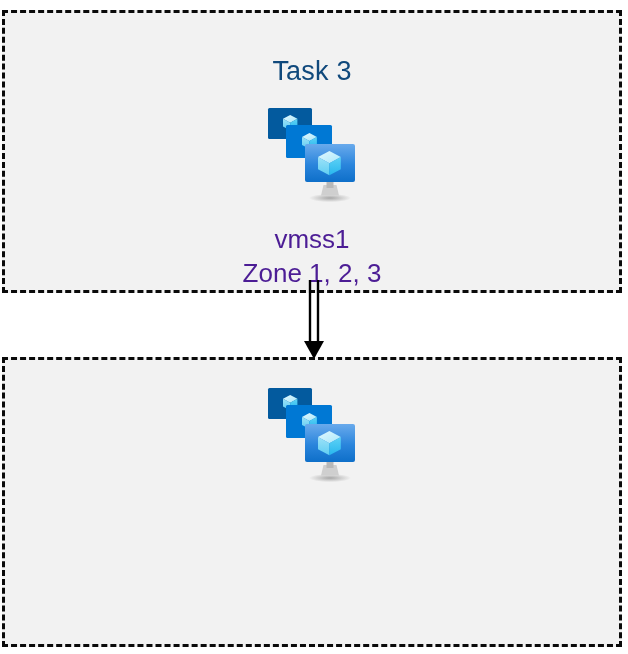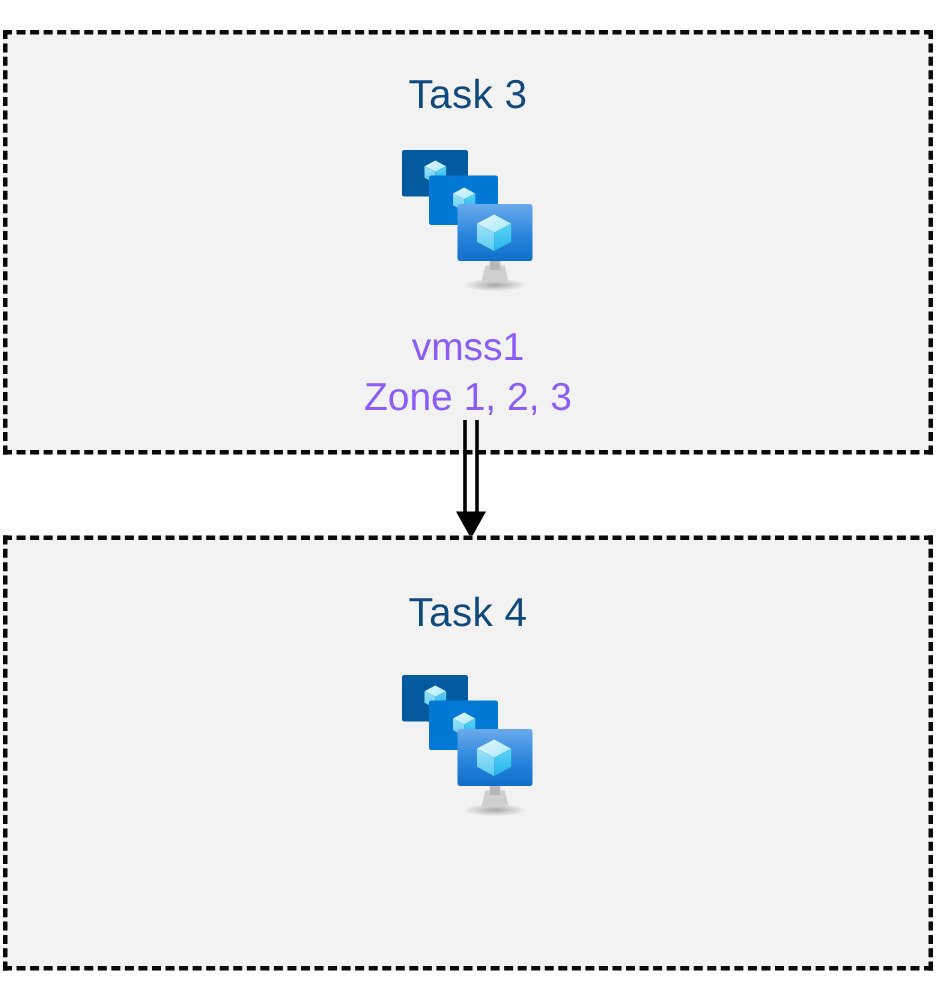--- a/index.html
+++ b/index.html
@@ -25,23 +25,24 @@
     position: absolute;
     box-sizing: border-box;
     background: #f2f2f2;
     border: 3px dashed #0a0a0a;
     display: flex;
     flex-direction: column;
     align-items: center;
   }
   #box-task3 {
     left: 2px;
-    top: 20px;
+    top: 10px;
     width: 620px;
     height: 283px;
+    justify-content: flex-end;
   }
   #box-task4 {
     left: 2px;
     top: 357px;
     width: 620px;
     height: 290px;
   }
 
   .task-title {
     color: #10497c;
@@ -59,21 +60,21 @@
     position: relative;
     width: 104px;
     height: 100px;
   }
   #box-task3 .vmss-icon { margin-top: 18px; }
   #box-task4 .vmss-icon { margin-top: 23px; }
   .vmss-icon svg { display: block; width: 104px; height: 100px; }
 
   
   .caption {
-    color: #8b5cf6;
+    color: #4c1d95;
     font-size: 26px;
     line-height: 1.28;
     text-align: center;
     white-space: pre-line;
   }
   #box-task3 .caption { margin-top: 20px; }
   #box-task4 .caption { margin-top: 42px; }
 
   
   .connector {
@@ -160,21 +161,20 @@
   <div class="connector">
     <svg width="38" height="82" viewBox="0 0 38 82" xmlns="http://www.w3.org/2000/svg" aria-hidden="true">
       <line x1="15" y1="0" x2="15" y2="64" stroke="#000000" stroke-width="2.4"></line>
       <line x1="23" y1="0" x2="23" y2="64" stroke="#000000" stroke-width="2.4"></line>
       <polygon points="9,61 29,61 19,79" fill="#000000"></polygon>
     </svg>
   </div>
 
   <div class="task-box" id="box-task4">
 
-    <div class="task-title">Task 4</div>
 
     <div class="vmss-icon">
       <svg viewBox="0 0 104 100" xmlns="http://www.w3.org/2000/svg" aria-hidden="true">
         <defs>
           <linearGradient id="frontGrad4" x1="0" y1="0" x2="0" y2="1">
             <stop offset="0%" stop-color="#69aaec"></stop>
             <stop offset="55%" stop-color="#2a85dc"></stop>
             <stop offset="100%" stop-color="#0e6fc9"></stop>
           </linearGradient>
           <linearGradient id="cubeTop4" x1="0" y1="0" x2="1" y2="1">

